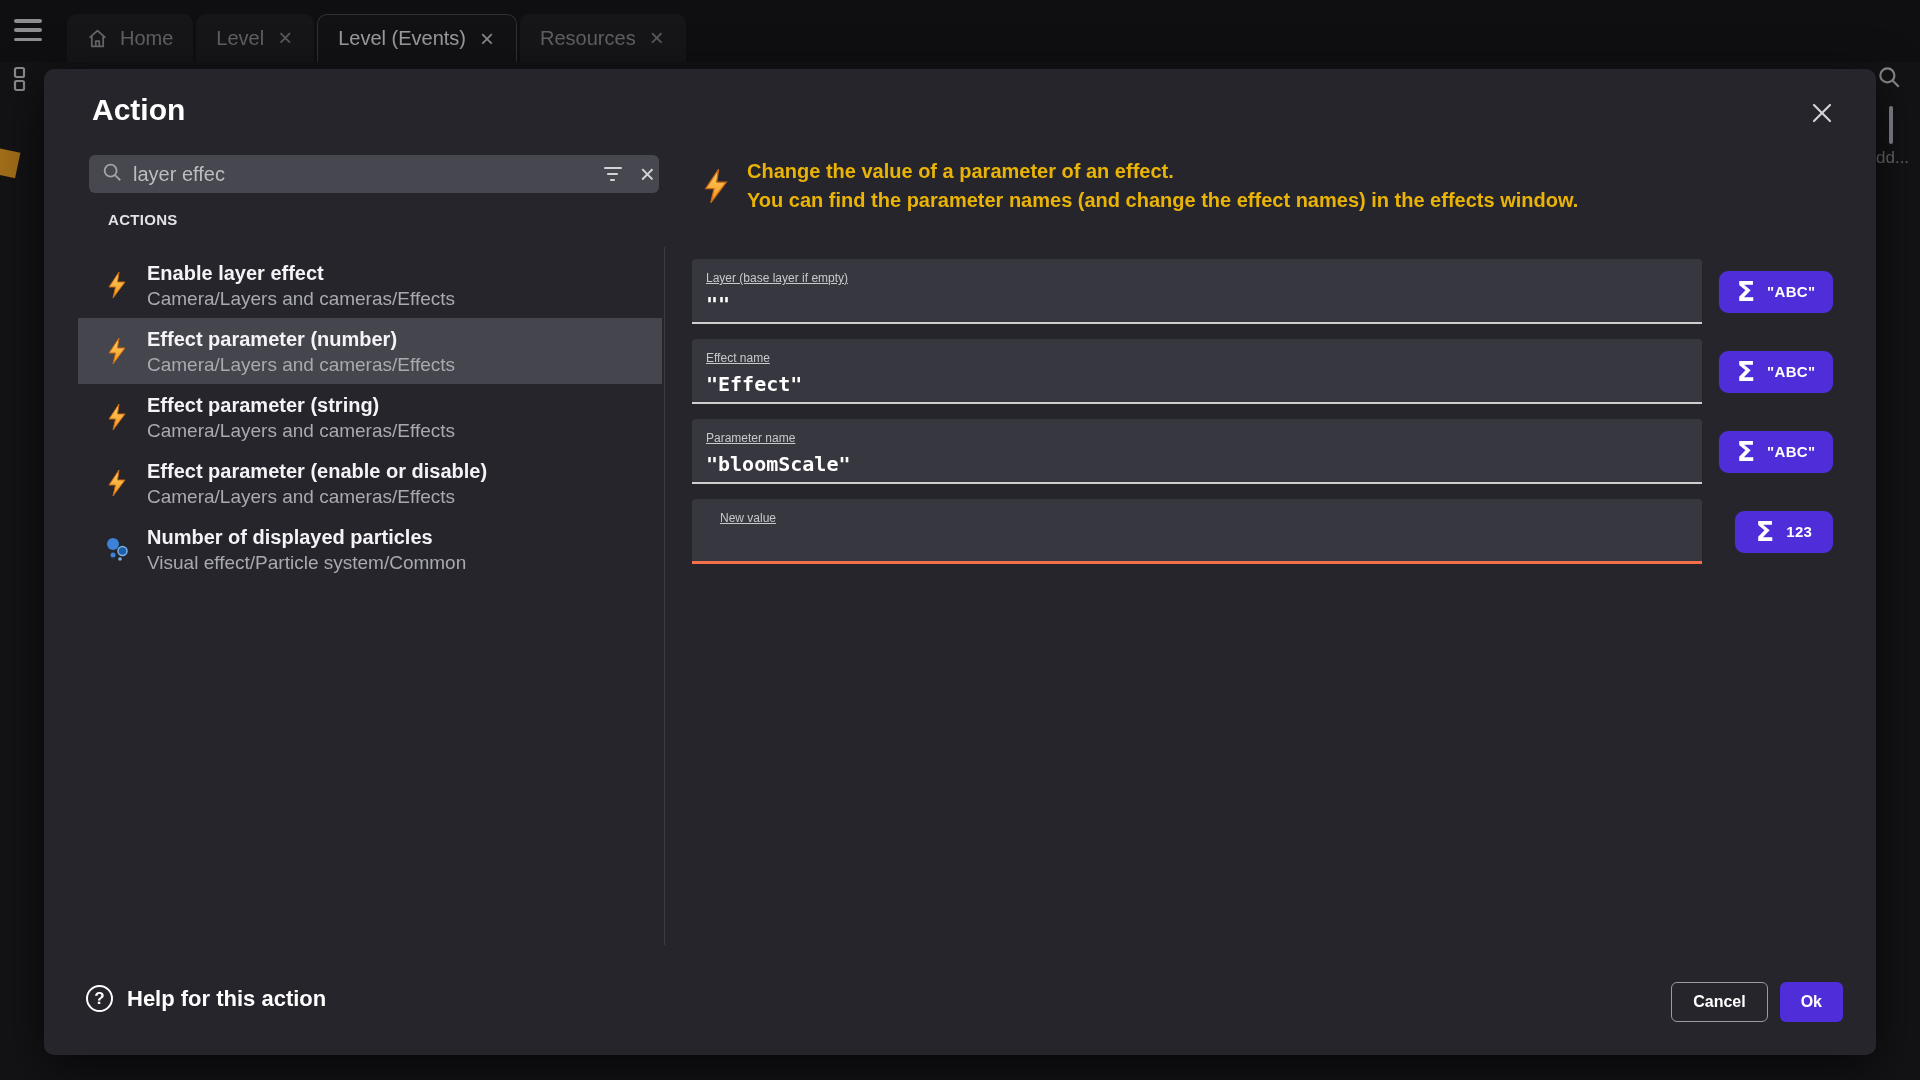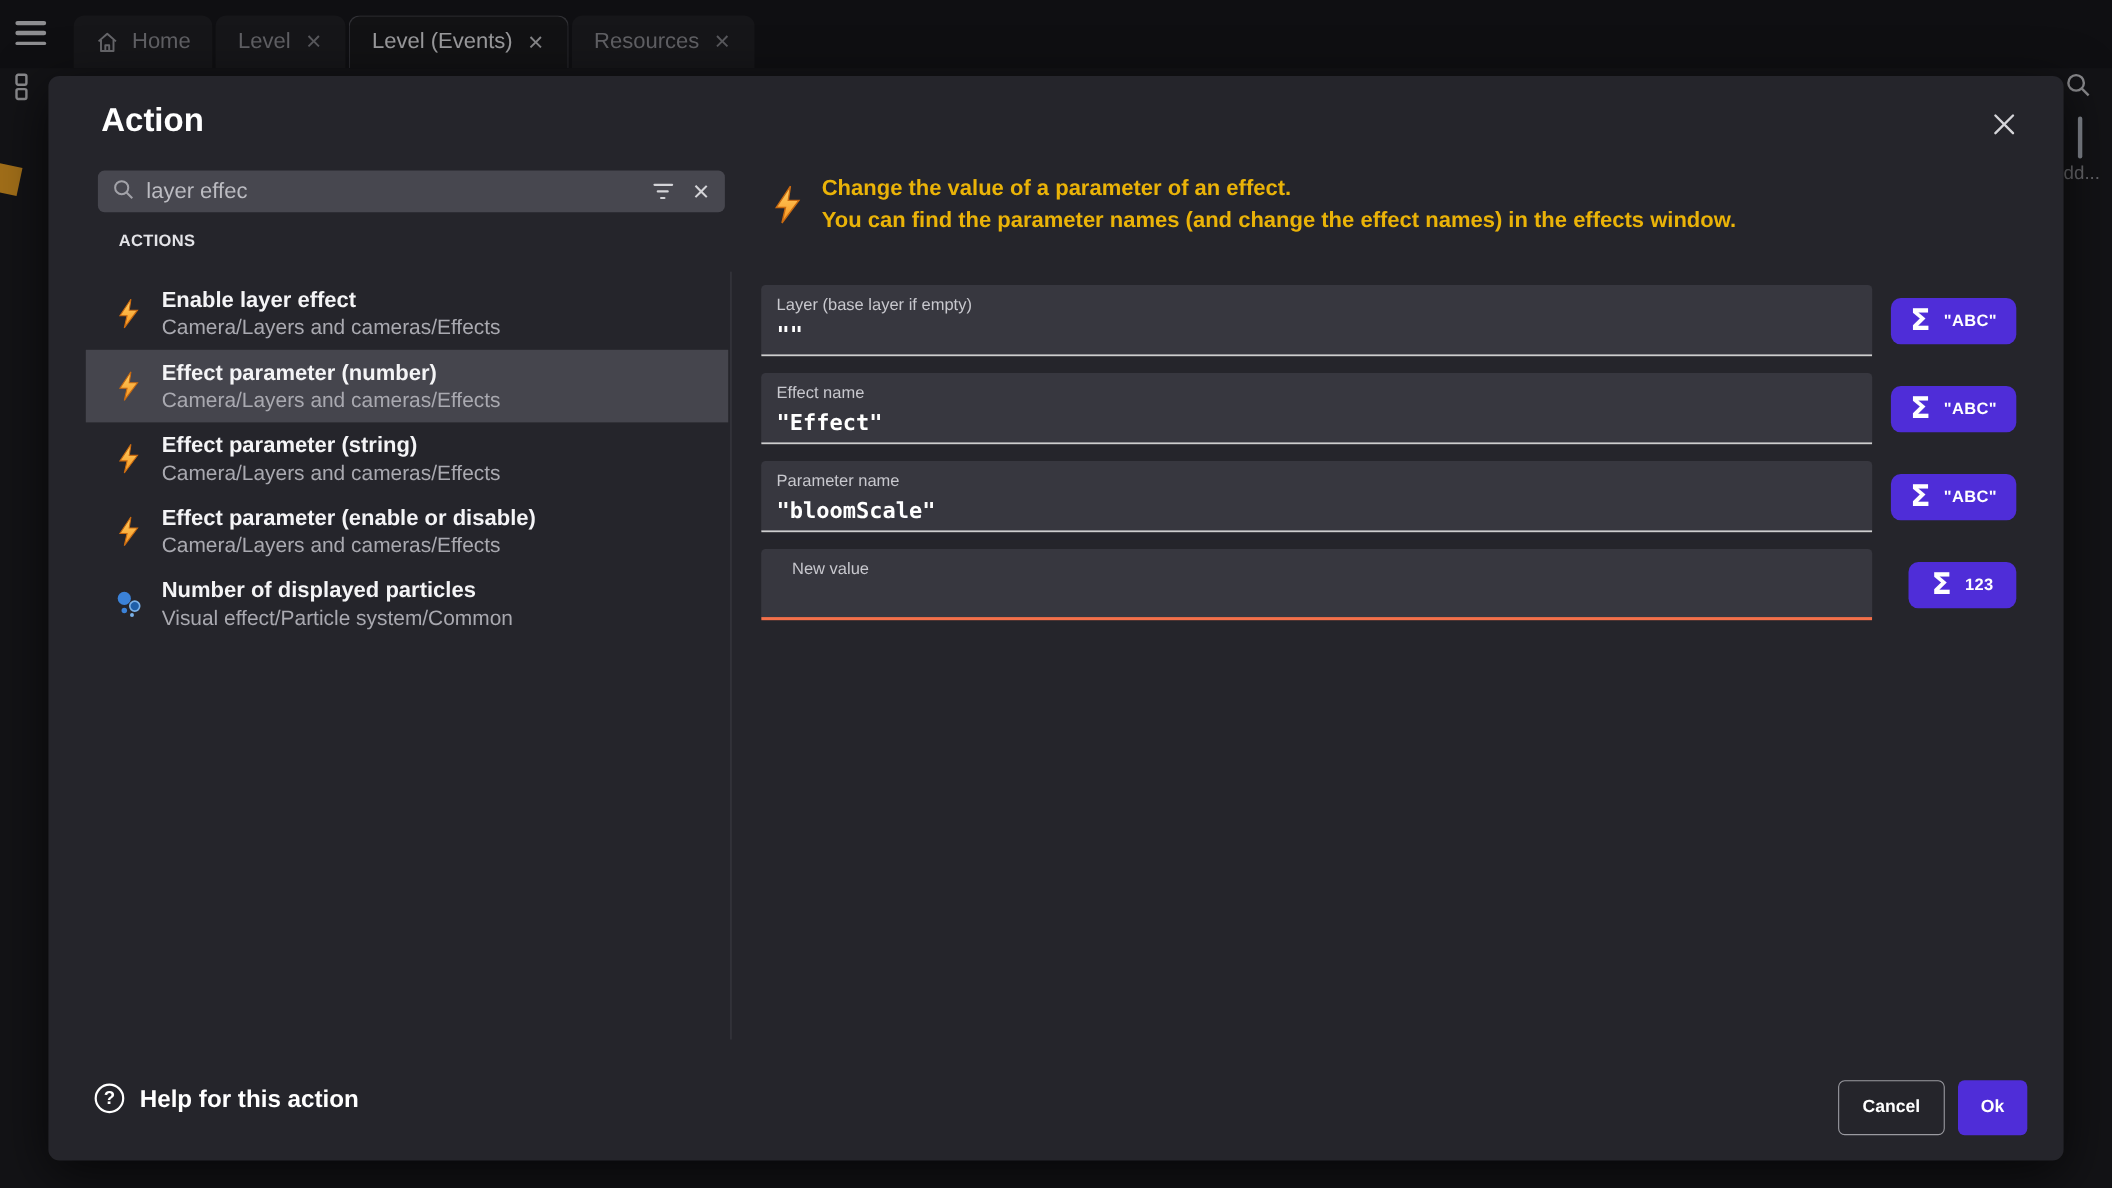--- a/index.html
+++ b/index.html
@@ -51,21 +51,21 @@
     margin-top:20px;
   }
   .dialog-title { position:absolute; left:48px; top:24px; font-size:30px; font-weight:700; color:#ffffff; }
   .dialog-close { position:absolute; right:38px; top:28px; width:32px; height:32px;
     display:flex; align-items:center; justify-content:center; cursor:pointer; }
 
   
   .searchbar {
     position:absolute; left:45px; top:86px; width:570px; height:38px;
     background:var(--bg-search,#47474f); border-radius:6px;
-    display:flex; align-items:center; padding:0 10px 0 12px;
+    display:flex; align-items:center; padding:0 0 0 12px;
   }
   .searchbar input {
     flex:1; background:transparent; border:none; outline:none;
     color:#bcbcc2; font-size:20px; font-family:"Liberation Sans",sans-serif; margin-left:10px;
   }
   .icon-btn { display:flex; align-items:center; justify-content:center; cursor:pointer; padding:4px; }
   .filter-icon { display:flex; flex-direction:column; align-items:center; gap:3.5px; margin-right:10px; }
   .filter-icon i { display:block; height:2.5px; background:#d4d4d8; border-radius:1px; }
   .filter-icon i:nth-child(1){ width:18px; } .filter-icon i:nth-child(2){ width:11px; } .filter-icon i:nth-child(3){ width:5px; }
   .x-glyph { font-size:26px; line-height:1; color:#d4d4d8; font-weight:400; }
@@ -89,41 +89,41 @@
     font-size:20px; font-weight:600; color:#eab308; line-height:29px; }
 
   .fields { position:absolute; left:648px; top:190px; width:1141px; }
   .field-row { display:flex; align-items:center; margin-bottom:15px; }
   .field-box {
     width:1010px; height:65px; background:var(--bg-field,#37373f);
     border-radius:4px 4px 0 0; padding:9px 14px 0 14px;
     border-bottom:2px solid #cecece; cursor:text;
   }
   .field-row.error .field-box { border-bottom:3px solid var(--c-error,#f4704a);padding-left:28px; }
-  .field-label { font-size:15px; color:#c8c8ce; line-height:20px; }
+  .field-label { font-size:12px; color:#c8c8ce; line-height:20px;text-decoration:underline; }
   .field-value { font-family:"DejaVu Sans Mono", monospace; font-size:20px; font-weight:700;
     color:#ffffff; line-height:28px; min-height:28px; margin-top:2px; }
   .sigma-btn {
     margin-left:17px; width:114px; height:42px; border:none; border-radius:9px;
     background:var(--c-accent,#4f2dd8); color:#fff; display:flex; align-items:center;
     justify-content:center; gap:12px; cursor:pointer;
   }
   .field-row.error .sigma-btn { width:98px; margin-left:33px; }
   .sigma-btn .sigma { font-size:27px; font-weight:700; line-height:1; font-family:"DejaVu Sans",sans-serif; }
   .sigma-btn .sigma-label { font-size:15px; font-weight:800; letter-spacing:.3px; }
   .field-error { font-size:18px; color:var(--c-error,#f4704a); margin:8px 0 18px 16px; }
 
   
   .help-link { position:absolute; left:42px; top:916px; display:flex; align-items:center; gap:14px; cursor:pointer; }
   .help-icon { width:27px; height:27px; border:2.5px solid #fff; border-radius:50%;
     display:flex; align-items:center; justify-content:center;
     font-size:17px; font-weight:700; color:#fff; }
   .help-label { font-size:22px; font-weight:700; color:#fff;text-align:center; }
   .footer-buttons { position:absolute; right:33px; top:913px; display:flex; gap:12px; }
-  .btn { height:50px; padding:0 21px; border-radius:6px; font-size:16px; font-weight:700;
+  .btn { height:40px; padding:0 21px; border-radius:6px; font-size:16px; font-weight:700;
     font-family:"Liberation Sans",sans-serif; cursor:pointer; display:flex; align-items:center; }
   .btn.ghost { background:transparent; border:1px solid #9a9aa0; color:#fff; }
   .btn.primary { background:var(--c-accent,#4f2dd8); border:none; color:#fff; }
 </style>
 </head>
 <body>
 
 <div class="topbar">
   <div class="hamburger">
     <span></span>

